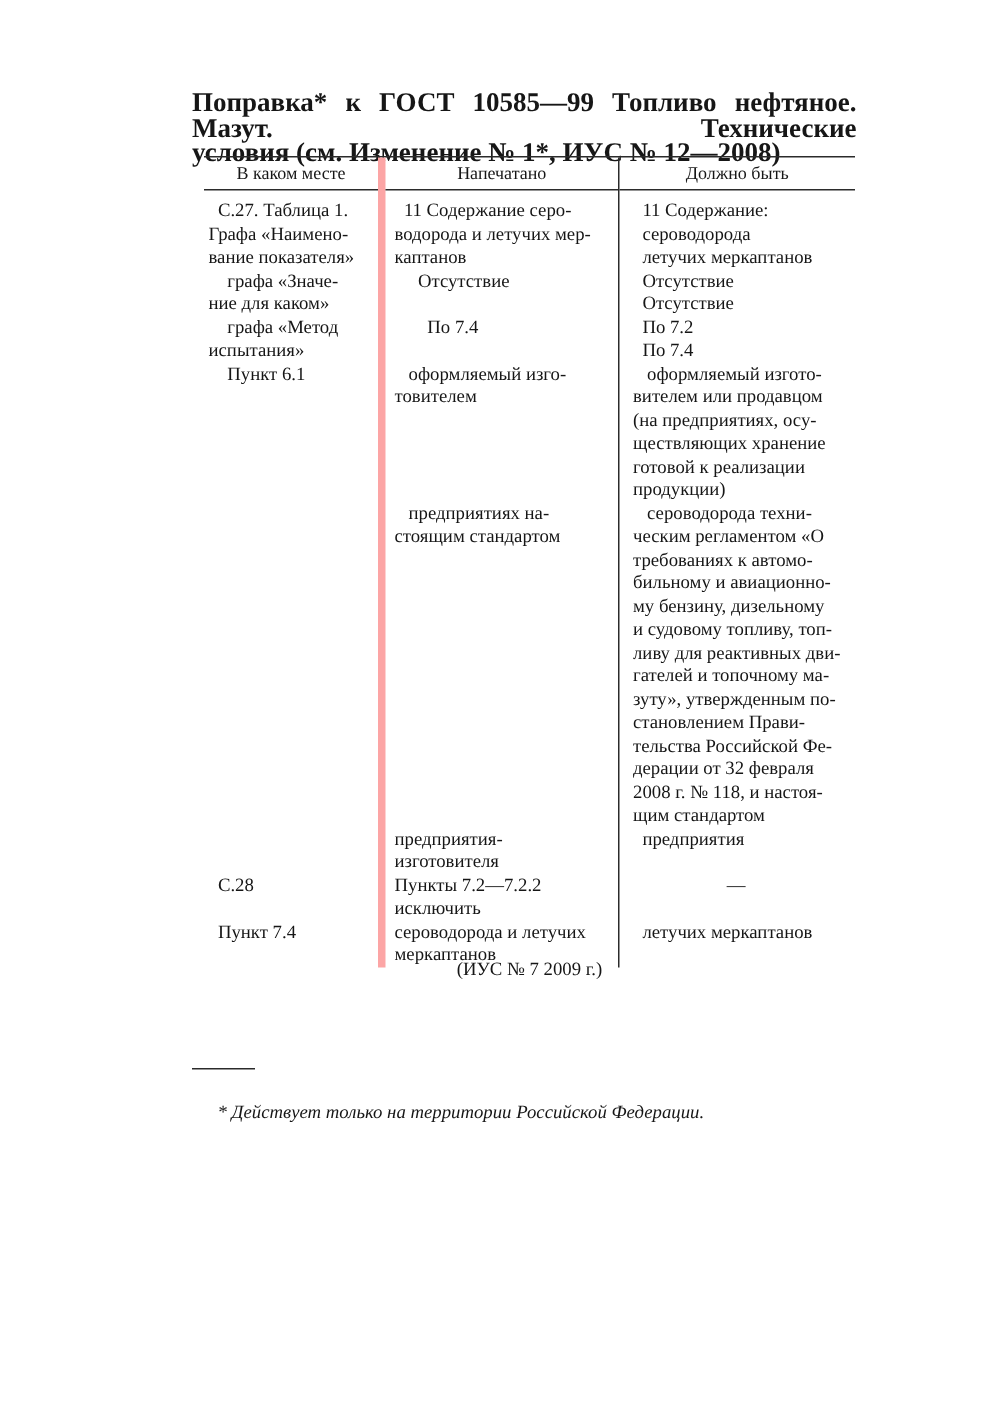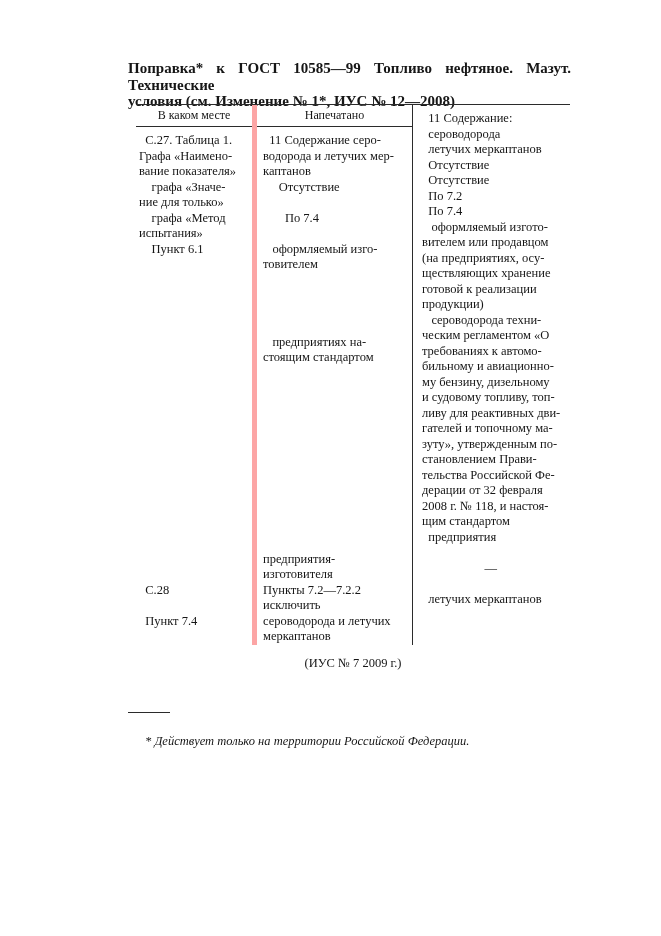--- a/index.html
+++ b/index.html
@@ -11,21 +11,21 @@
     font-family: "Liberation Serif", serif;
     color: #161616;
     overflow: hidden;
   }
   .title {
     position: absolute;
     left: 128px;
     top: 60px;
     width: 443px;
     font-weight: bold;
-    font-size: 15px;
+    font-size: 18px;
     line-height: 16.5px;
   }
   .title-line1 { text-align: justify; text-align-last: justify; }
   .title-line2 { text-align: left; }
 
   .table {
     position: absolute;
     left: 136px;
     top: 104px;
     width: 434px;
@@ -48,21 +48,21 @@
   .col3 .tbody { padding-left: 9px; }
   .tline {
     height: 15.5px;
     line-height: 15.5px;
     white-space: pre;
     overflow: hidden;
   }
   .ius {
     position: absolute;
     left: 136px;
-    top: 656px;
+    top: 639px;
     width: 434px;
     text-align: center;
     font-size: 12.5px;
   }
   .footnote-rule {
     position: absolute;
     left: 128px;
     top: 712px;
     width: 42px;
     border-top: 1px solid #2b2b2b;
@@ -88,21 +88,21 @@
   </div>
 
   <div class="table">
     <div class="col col1">
       <div class="th">В каком месте</div>
       <div class="tbody">
           <div class="tline">  С.27. Таблица 1.</div>
           <div class="tline">Графа «Наимено-</div>
           <div class="tline">вание показателя»</div>
           <div class="tline">    графа «Значе-</div>
-          <div class="tline">ние для только»</div>
+          <div class="tline">ние для каком»</div>
           <div class="tline">    графа «Метод</div>
           <div class="tline">испытания»</div>
           <div class="tline">    Пункт 6.1</div>
           <div class="tline"></div>
           <div class="tline"></div>
           <div class="tline"></div>
           <div class="tline"></div>
           <div class="tline"></div>
           <div class="tline"></div>
           <div class="tline"></div>
@@ -158,20 +158,21 @@
           <div class="tline"></div>
           <div class="tline">предприятия-</div>
           <div class="tline">изготовителя</div>
           <div class="tline">Пункты 7.2—7.2.2</div>
           <div class="tline">исключить</div>
           <div class="tline">сероводорода и летучих</div>
           <div class="tline">меркаптанов</div>
         </div>
     </div>
     <div class="col col3">
+      <div class="th">Должно быть</div>
       <div class="tbody">
           <div class="tline">  11 Содержание:</div>
           <div class="tline">  сероводорода</div>
           <div class="tline">  летучих меркаптанов</div>
           <div class="tline">  Отсутствие</div>
           <div class="tline">  Отсутствие</div>
           <div class="tline">  По 7.2</div>
           <div class="tline">  По 7.4</div>
           <div class="tline">   оформляемый изгото-</div>
           <div class="tline">вителем или продавцом</div>

